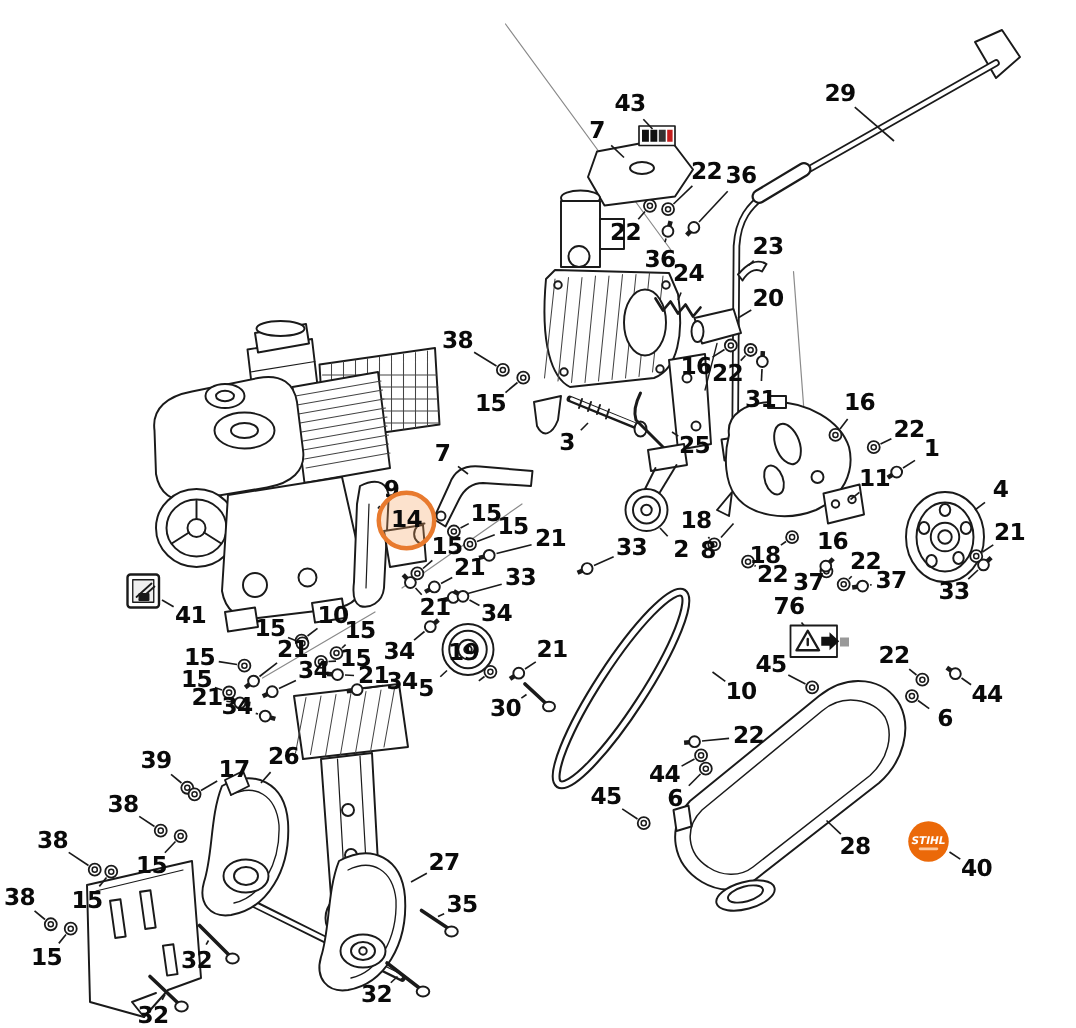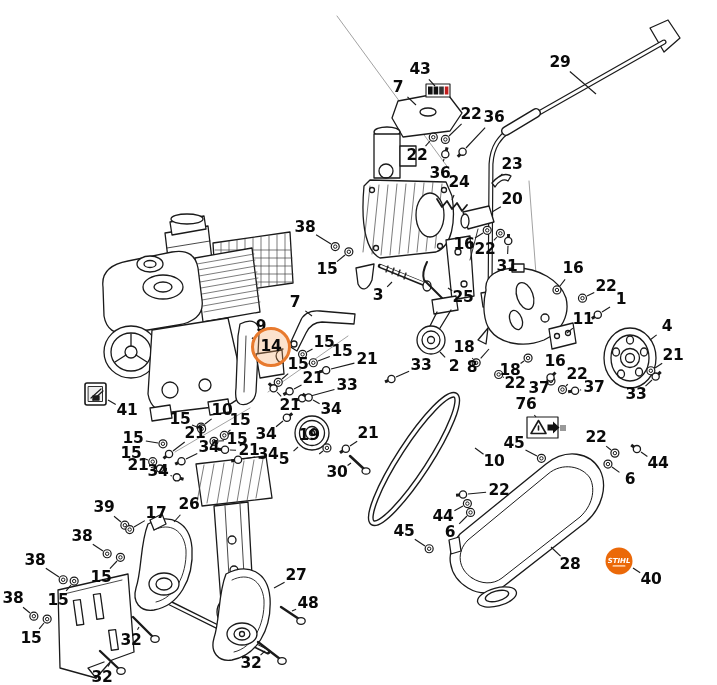--- a/index.html
+++ b/index.html
@@ -678,16 +678,16 @@
       <div class="part-label" style="left: 82px; top: 537px;">38</div>
       <div class="part-label" style="left: 101px; top: 578px;">15</div>
       <div class="part-label" style="left: 35px; top: 561px;">38</div>
       <div class="part-label" style="left: 58px; top: 601px;">15</div>
       <div class="part-label" style="left: 13px; top: 599px;">38</div>
       <div class="part-label" style="left: 31px; top: 639px;">15</div>
       <div class="part-label" style="left: 131px; top: 641px;">32</div>
       <div class="part-label" style="left: 102px; top: 678px;">32</div>
       <div class="part-label" style="left: 251px; top: 664px;">32</div>
       <div class="part-label" style="left: 296px; top: 576px;">27</div>
-      <div class="part-label" style="left: 308px; top: 604px;">48</div>
+      <div class="part-label" style="left: 308px; top: 604px;">35</div>
     </div>
 
 </div>
 
 </body></html>

